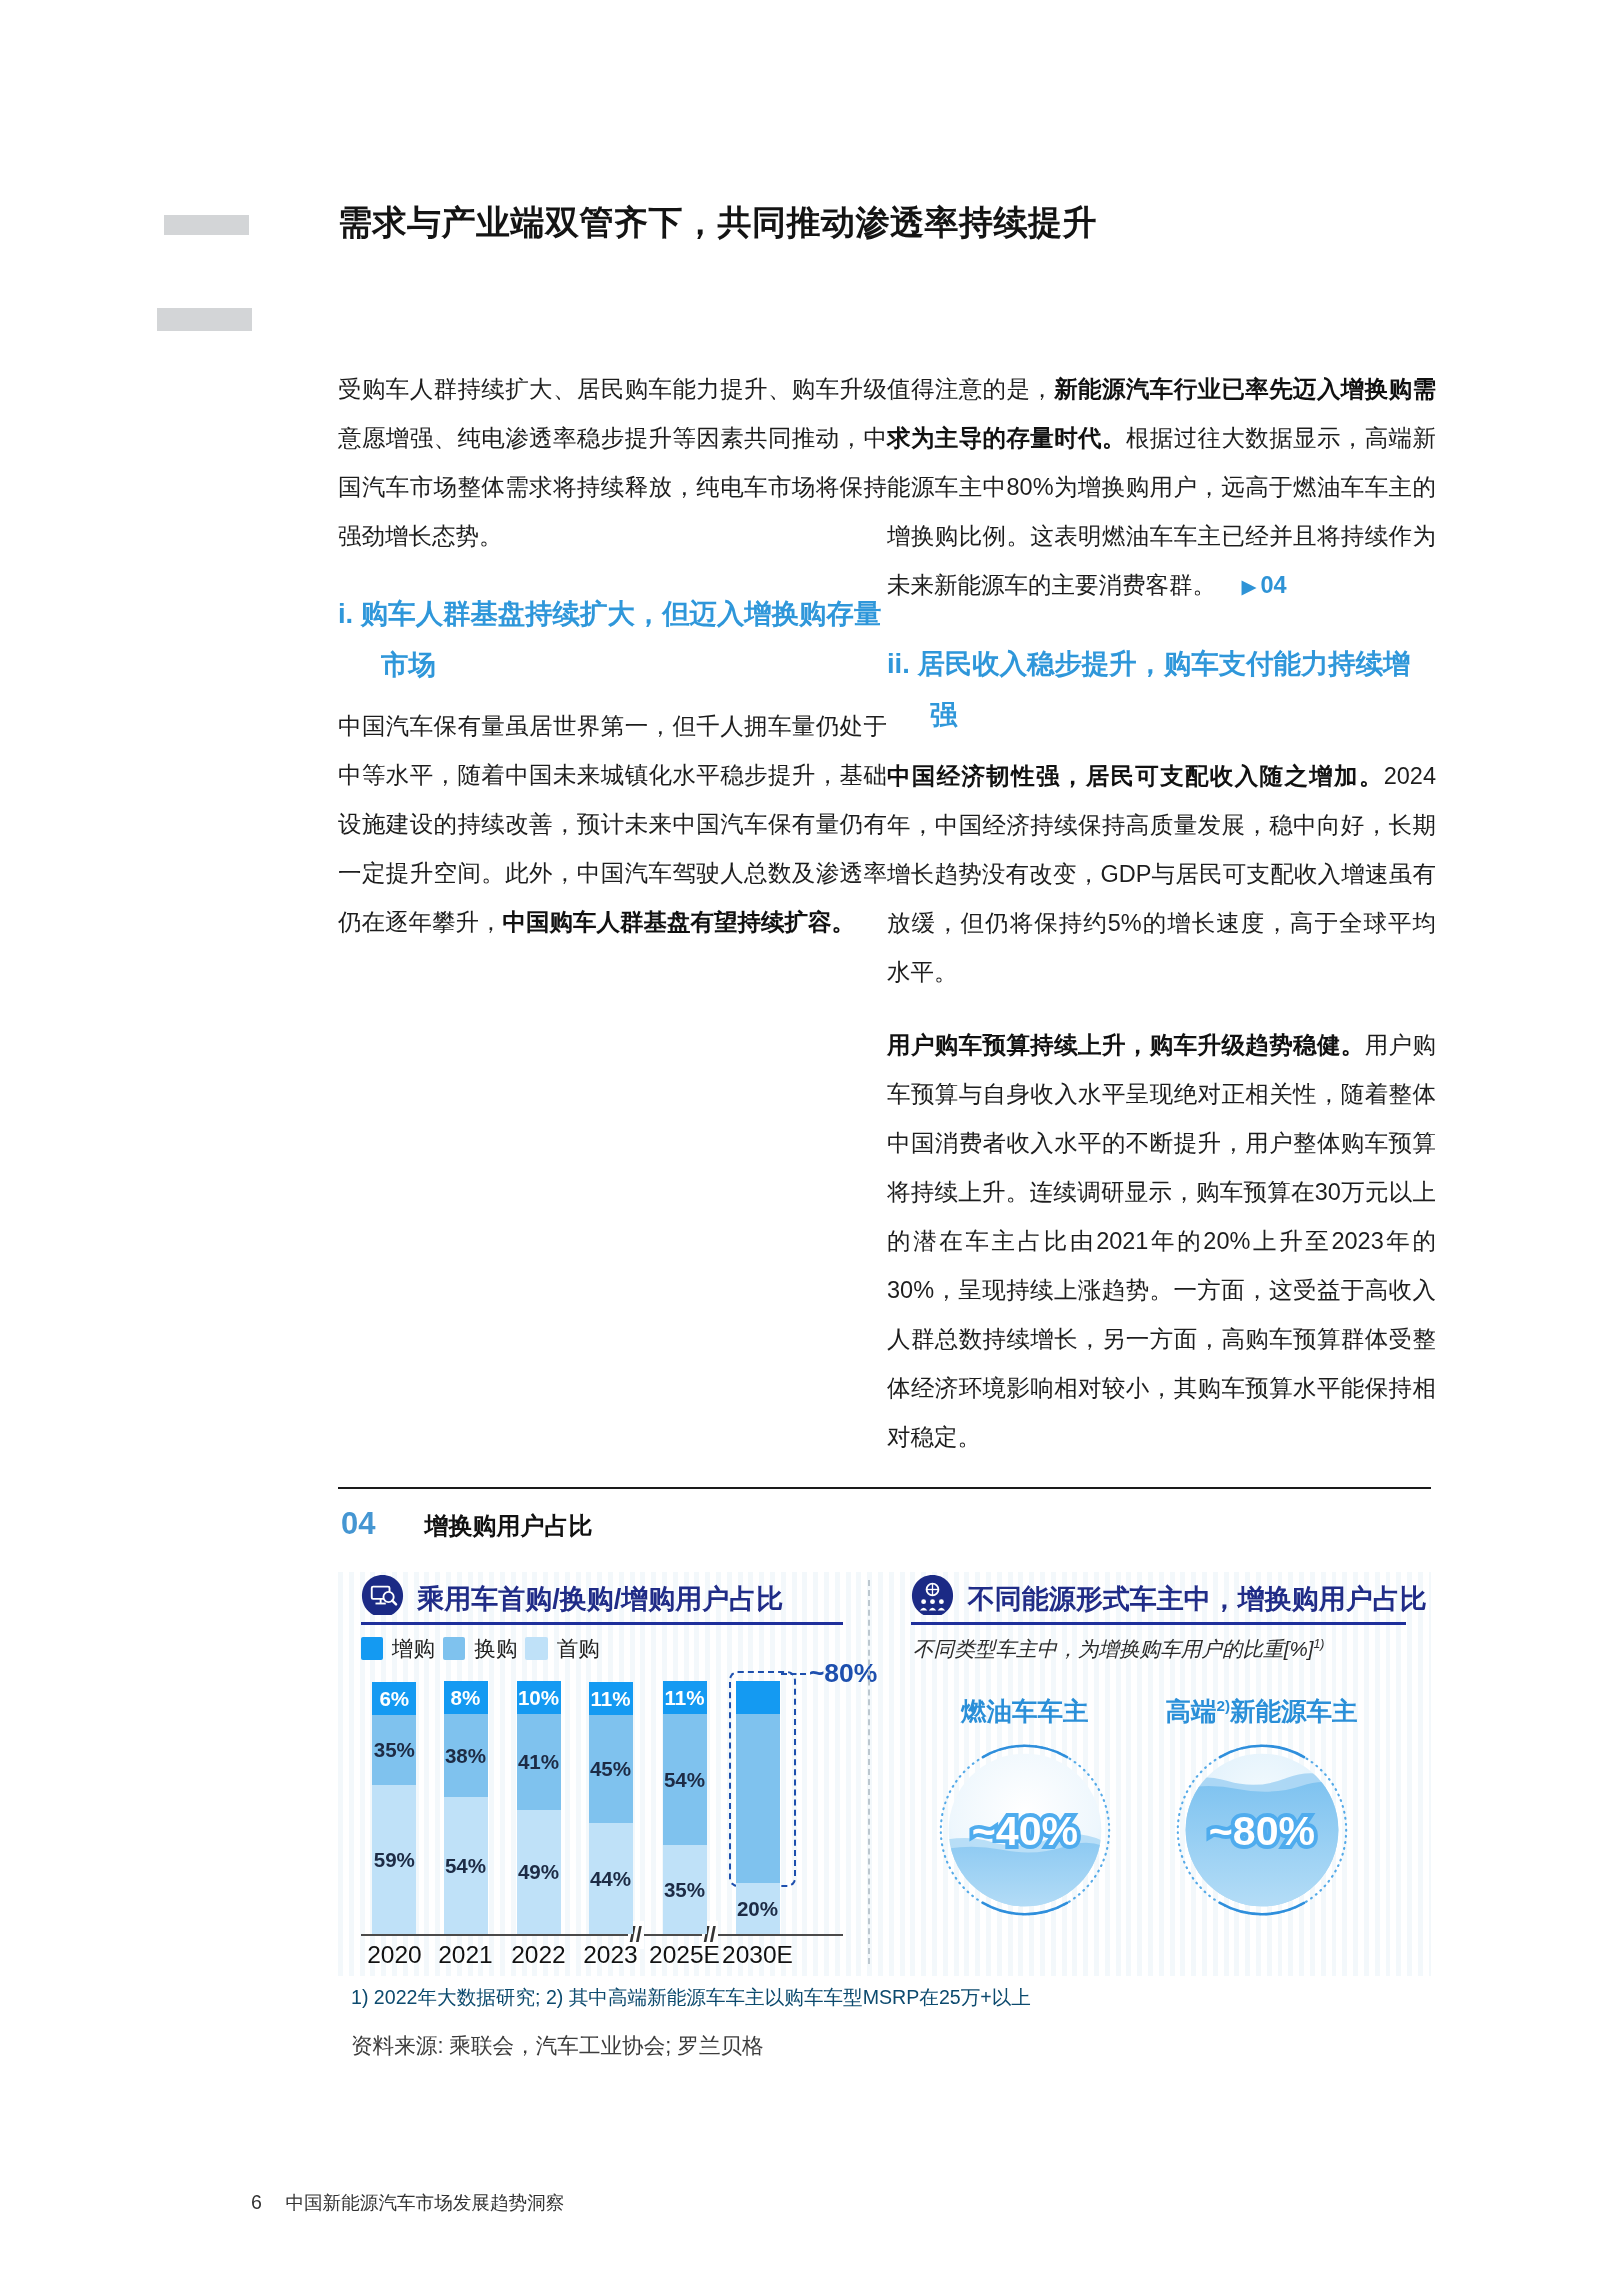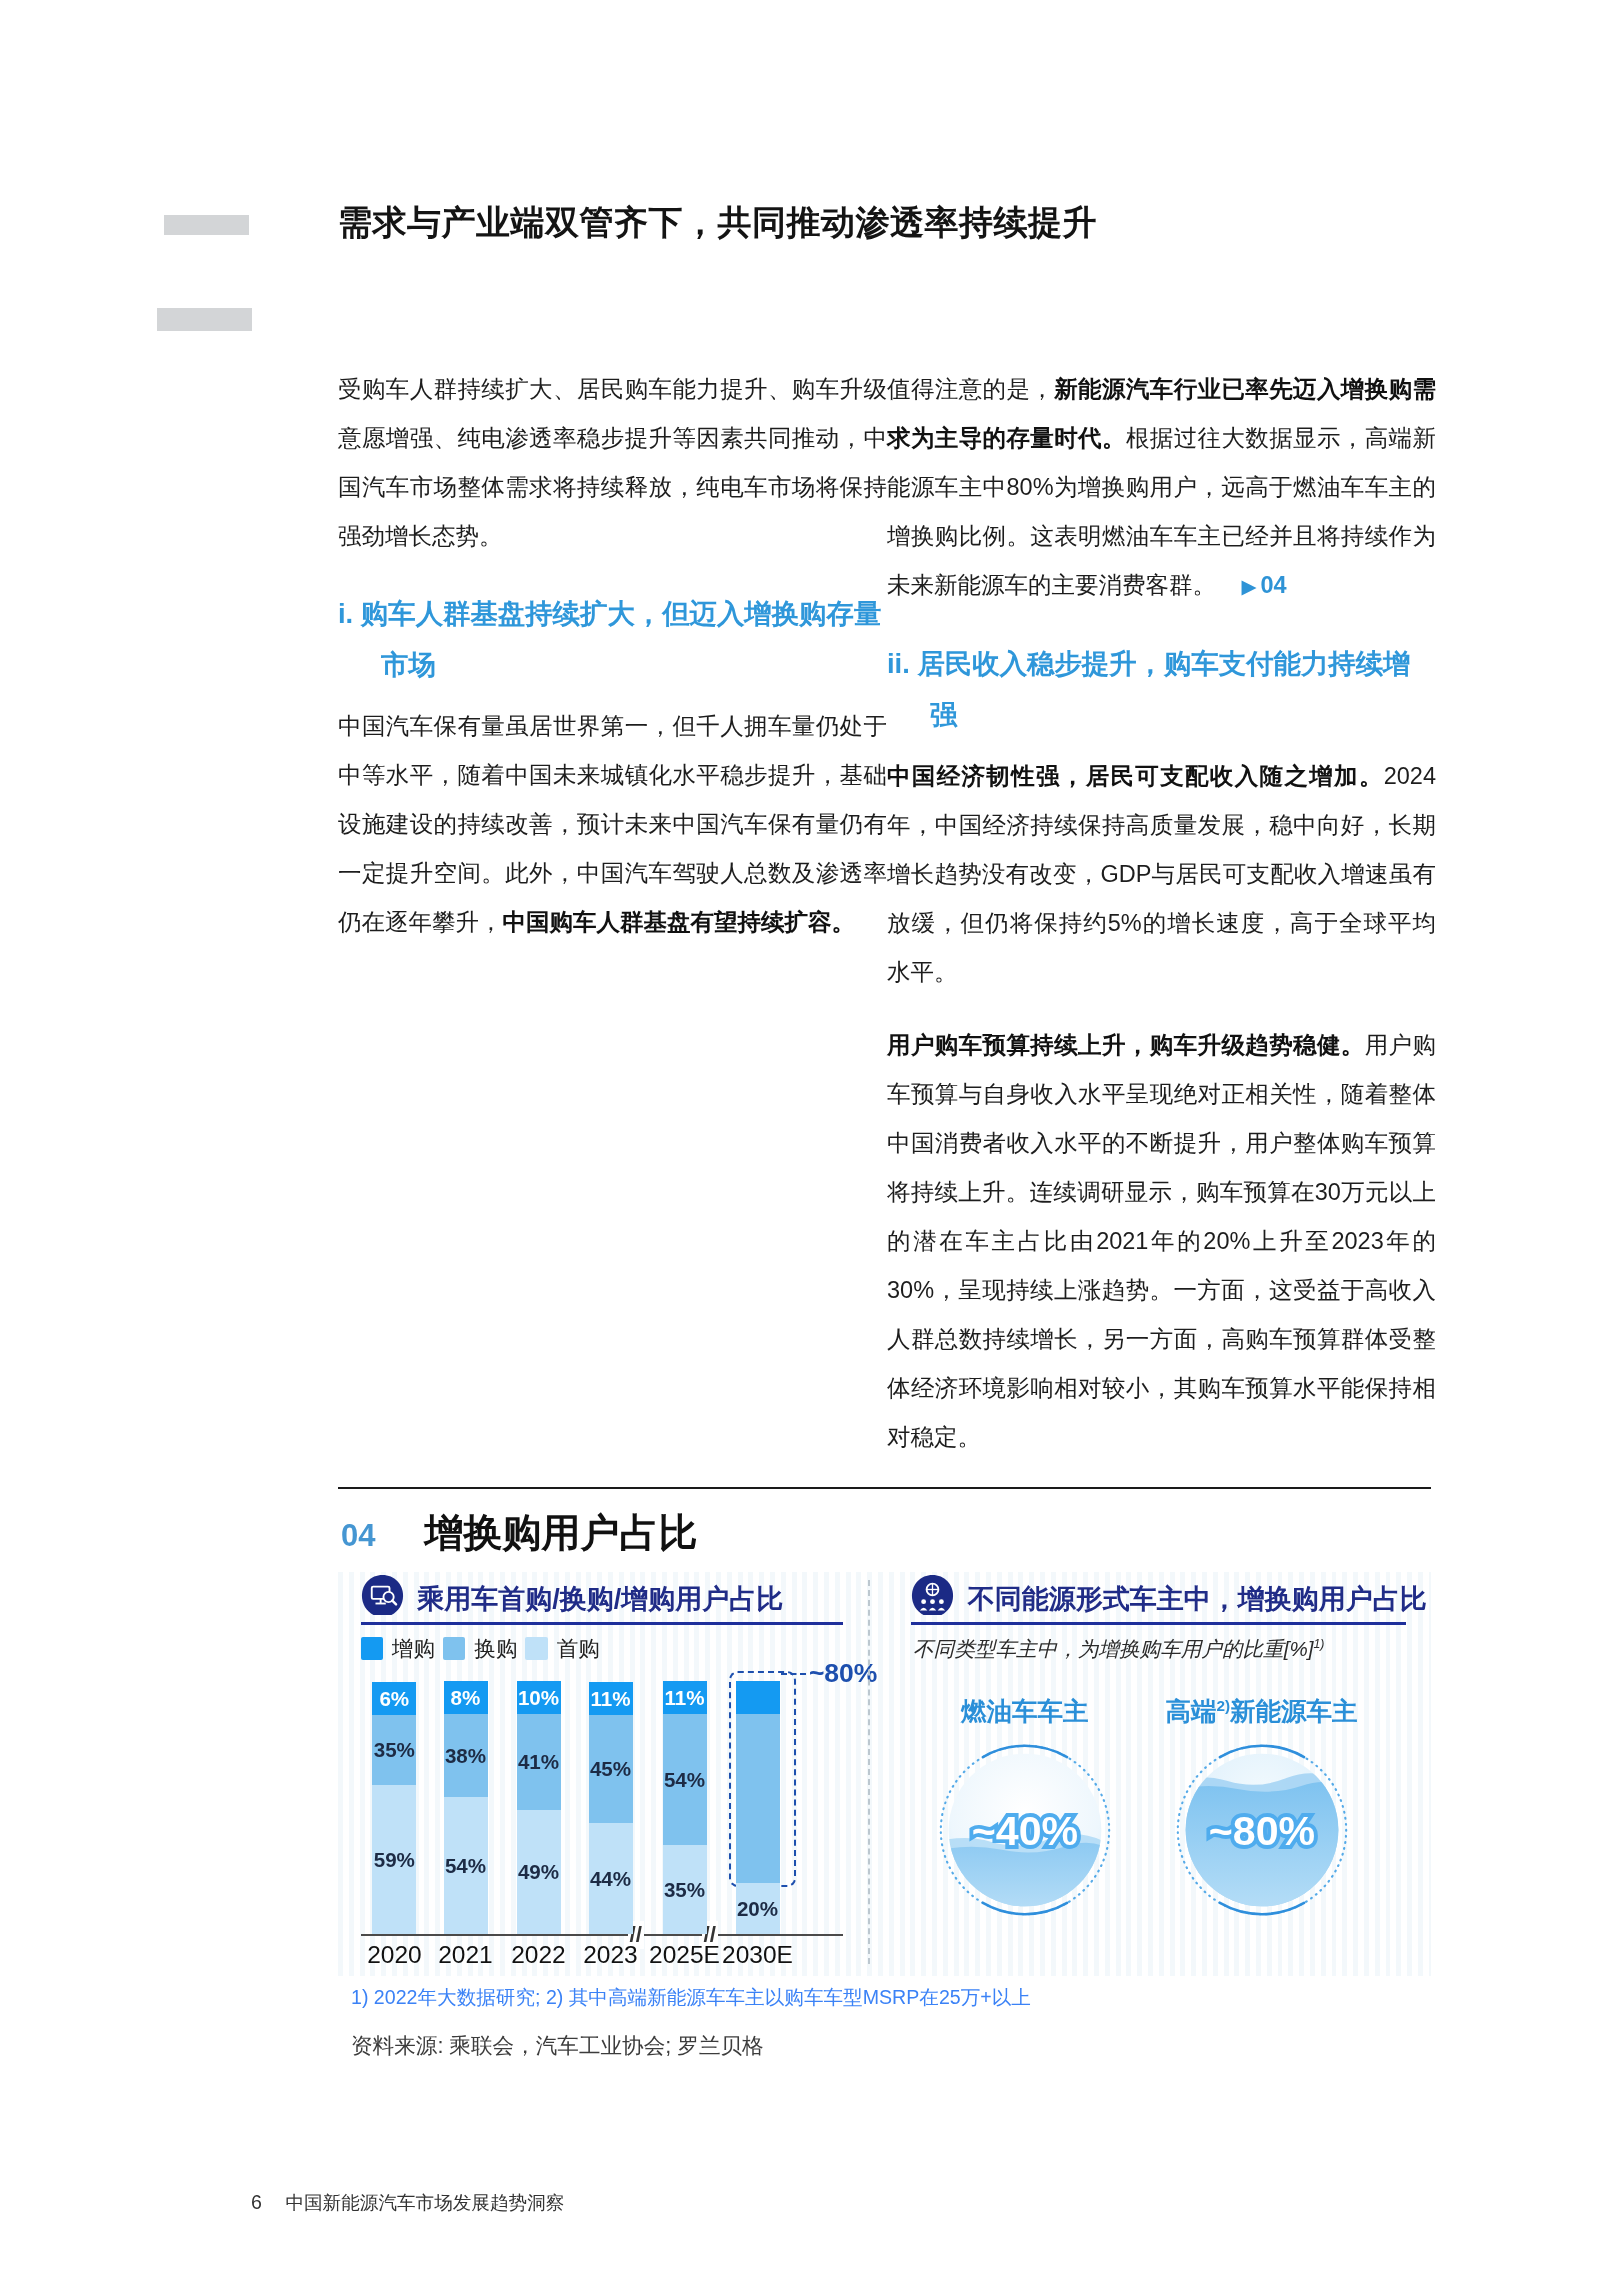--- a/index.html
+++ b/index.html
@@ -18,21 +18,21 @@
   .col b{font-weight:700;color:#111;}
   .h-a{margin:0 0 11.8px 0;font-size:29px;line-height:51px;font-weight:700;color:#17489b;text-align:left;}
   .h-sub{margin:27.4px 0 11.8px 0;font-size:27.4px;line-height:51px;font-weight:700;color:#2f97da;
          text-align:left;padding-left:43px;text-indent:-43px;}
   .ref-04{color:#2e93d6;font-weight:700;margin-left:25.5px;white-space:nowrap;}
   .ref-04 .tri{font-size:19.6px;letter-spacing:3.9px;}
   
   .exhibit-rule{position:absolute;left:338px;top:1487px;width:1093px;height:2px;background:#1a1a1a;}
   .exhibit-head{position:absolute;left:341px;top:1506px;display:flex;gap:49px;align-items:baseline;}
   .exhibit-num{font-size:31px;font-weight:700;color:#4596d2;}
-  .exhibit-title{font-size:39px;font-weight:700;color:#111;}
+  .exhibit-title{font-size:24px;font-weight:700;color:#111;}
   .panels{position:absolute;left:338px;top:1572px;width:1093px;height:404px;
           background:repeating-linear-gradient(90deg,#f3f8fb 0 4.9px,#ffffff 4.9px 10.8px);}
   .panel{position:absolute;top:0;height:100%;}
   .panel-left{left:22.5px;width:482px;}
   .panel-right{left:573px;width:495px;}
   .v-divider{position:absolute;left:530px;top:7.8px;height:384px;border-left:2px dashed #bcc7cf;}
   .panel-header{position:absolute;top:2px;left:0;display:flex;align-items:center;gap:13.7px;}
   .panel-title{font-size:27px;font-weight:700;color:#202c87;white-space:nowrap;}
   .panel-underline{position:absolute;top:50px;left:0;right:0;height:2.9px;background:#1e2f9b;}
   
@@ -59,21 +59,21 @@
   .panel-sub{position:absolute;top:63px;left:2px;font-style:italic;font-size:20.6px;color:#2b2b2b;}
   .panel-sub sup,.group-label sup{font-size:60%;}
   .group-label{position:absolute;top:122px;width:255px;text-align:center;
                font-size:25.5px;font-weight:700;color:#2a8fd8;}
   .group-label.g0{left:-13.7px;}
   .group-label.g1{left:223px;}
   .gauge{position:absolute;top:165px;width:186px;height:186px;}
   .gauge.g0{left:20.6px;}
   .gauge.g1{left:258px;}
   
-  .footnote{position:absolute;left:351px;top:1984px;font-size:19.6px;color:#3b82f6;}
+  .footnote{position:absolute;left:351px;top:1984px;font-size:19.6px;color:#0c4a6e;}
   .source{position:absolute;left:351px;top:2031px;font-size:21.6px;color:#3c3c3c;}
   .footer{position:absolute;left:251px;top:2190px;display:flex;gap:23.5px;align-items:baseline;
           font-size:18.6px;color:#333;}
   .footer .pn{font-size:19.6px;}
 </style>
 </head>
 <body>
 
 <div class="page">
 

